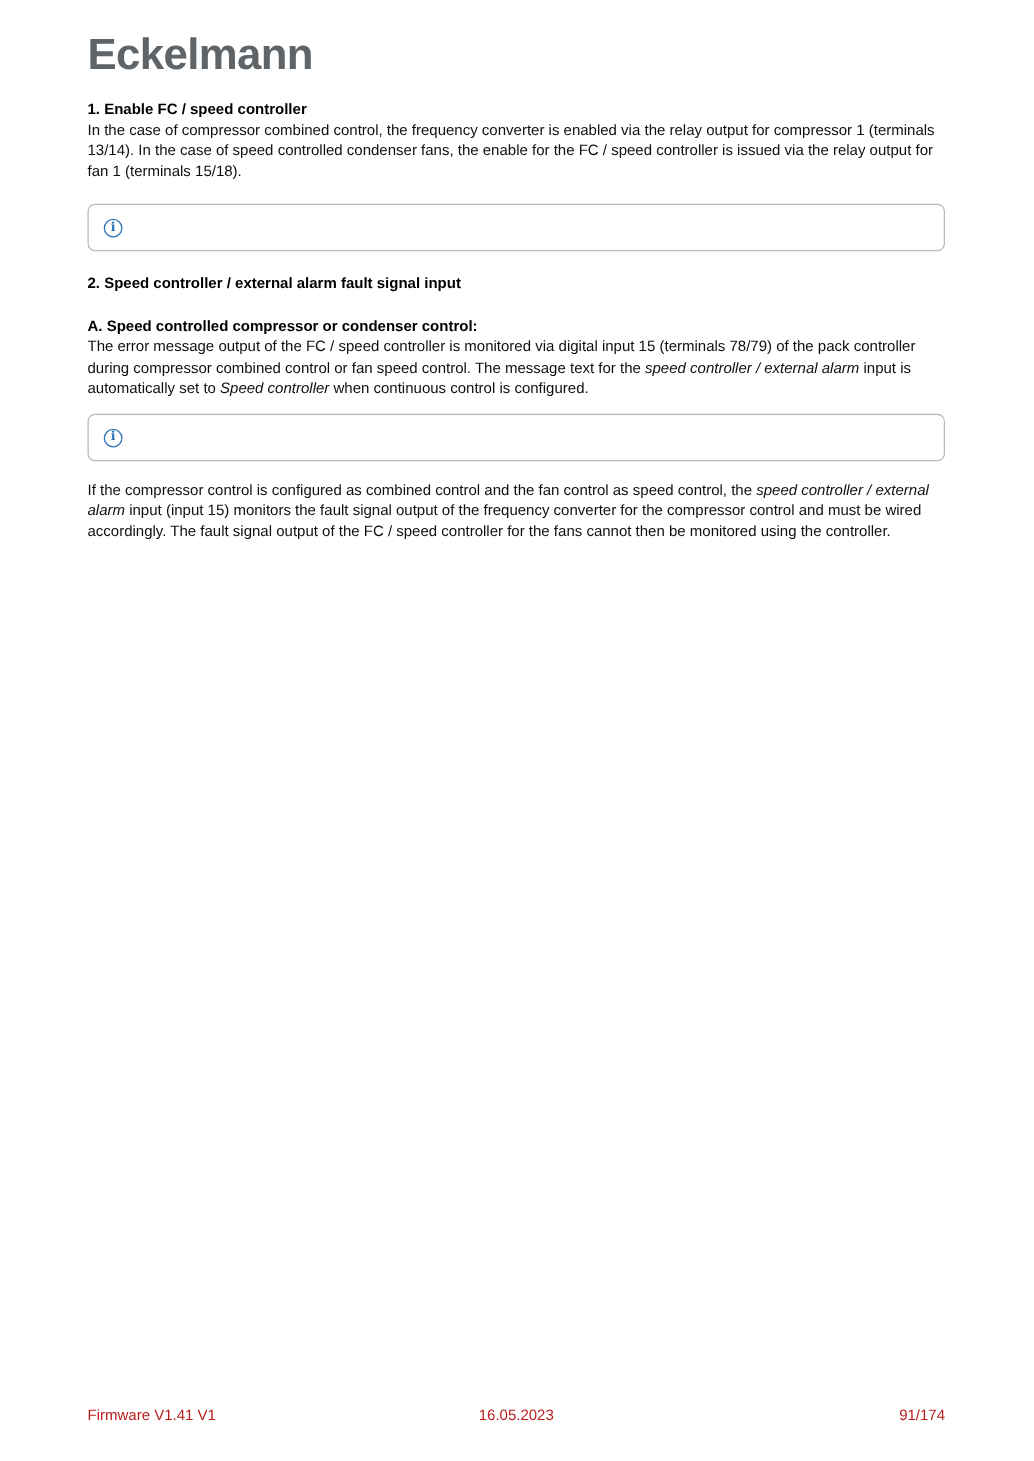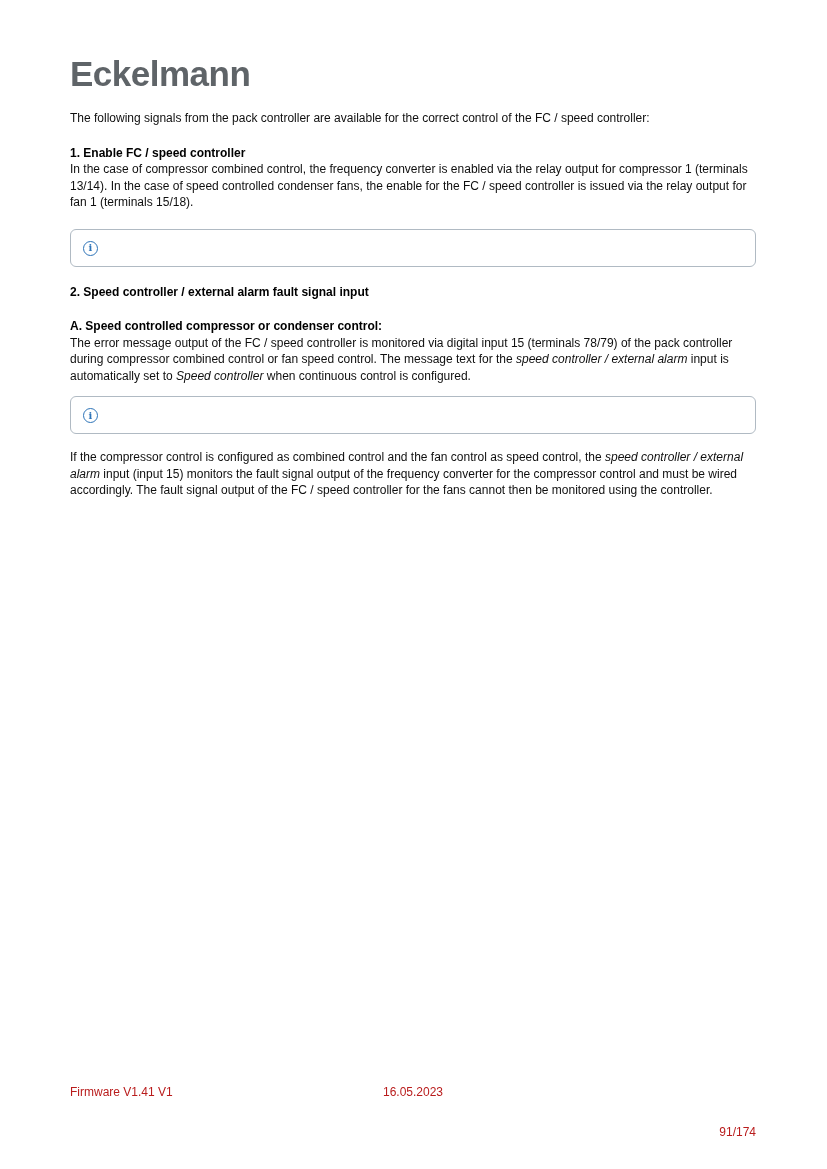--- a/index.html
+++ b/index.html
@@ -13,21 +13,21 @@
     color: #0f0f0f;
     overflow: hidden;
   }
   .content {
     position: absolute;
     left: 70px;
     right: 71px;
     top: 0;
   }
   .logo {
-    margin-top: 56px;
+    margin-top: 26px;
     font-size: 35px;
     font-weight: bold;
     letter-spacing: -0.5px;
     color: #5f6468;
     line-height: 1;
   }
   h1.heading {
     margin-top: 60px;
     font-size: 15px;
     font-weight: bold;
@@ -87,32 +87,31 @@
     position: absolute;
     left: 70px;
     right: 71px;
     bottom: 30px;
     display: flex;
     font-size: 12px;
     color: #b91c1c;
   }
   .footer .f-left   { flex: 1; text-align: left; }
   .footer .f-center { flex: 1; text-align: center; }
-  .footer .f-right  { flex: 1; text-align: right; margin-top: 40px; }
+  .footer .f-right  { flex: 1; text-align: right; }
 </style>
 </head>
 <body>
 
 <div class="page">
   <div class="content">
 
     <div class="logo">Eckelmann</div>
 
 
-    <p class="body mt-intro">The following signals from the pack controller are available for the correct control of the FC / speed controller:</p>
 
     <p class="subhead mt-sub">1. Enable FC / speed controller</p>
     <p class="body">In the case of compressor combined control, the frequency converter is enabled via the relay output for compressor 1 (terminals 13/14). In the case of speed controlled condenser fans, the enable for the FC / speed controller is issued via the relay output for fan 1 (terminals 15/18).</p>
 
     <div class="note">
       <span class="info-icon">
           <span>i</span>
         </span>
     </div>
 

